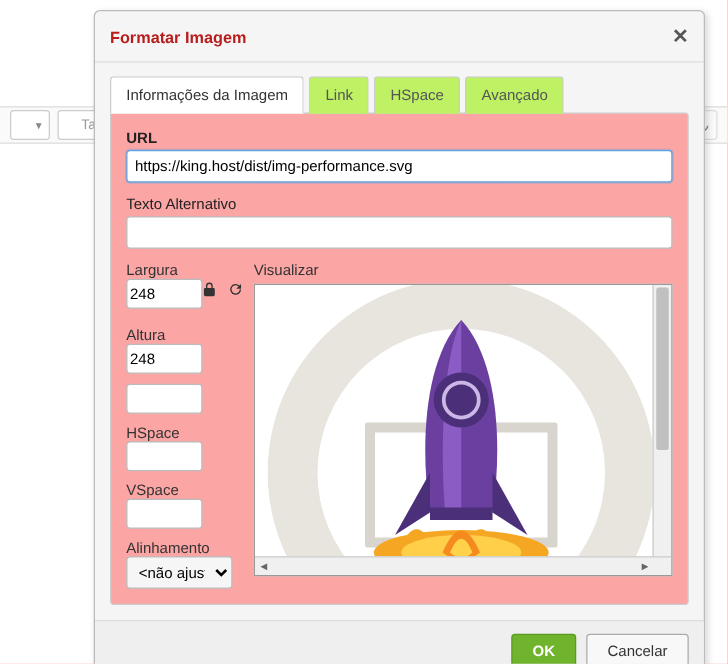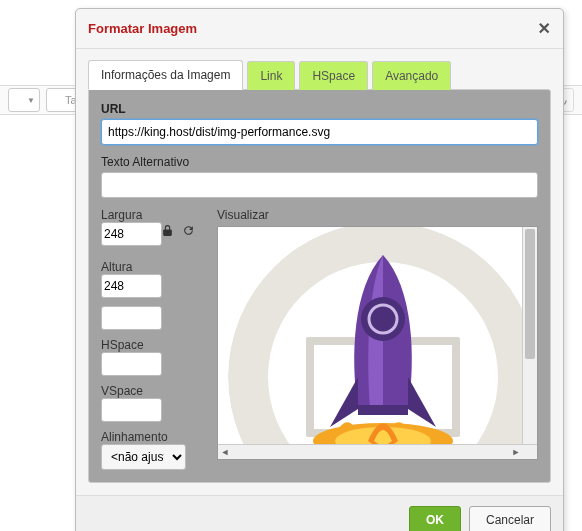--- a/index.html
+++ b/index.html
@@ -96,42 +96,41 @@
     font-weight: bold;
     color: #555;
     cursor: pointer;
     font-size: 16px;
   }
 
   .tabs {
     display: flex;
     padding: 10px 12px 0 12px;
     gap: 4px;
-    align-items: flex-end;
   }
   .tab {
     padding: 7px 12px;
     border: 1px solid #ccc;
     border-bottom: none;
     background: #bef264;
     color: #555;
     border-radius: 3px 3px 0 0;
     font-size: 12px;
     cursor: pointer;
     position: relative;
     top: 1px;
   }
   .tab.active {
     background: #fff;
     color: #333;
     border-bottom: 1px solid #fff;
     z-index: 2;
   }
   .tab-panel {
-    background: #a3a3a3;
+    background: #fca5a5;
     border: 1px solid #ccc;
     margin: 0 12px 12px 12px;
     padding: 12px;
     border-radius: 0 3px 3px 3px;
   }
 
   .field-label {
     font-weight: bold;
     font-size: 12px;
     color: #222;
@@ -150,21 +149,21 @@
   .text-input.focused {
     border: 1px solid #5fa3e0;
     box-shadow: 0 0 0 1px rgba(95,163,224,0.4);
   }
   .row {
     margin-bottom: 10px;
   }
 
   .lower {
     display: flex;
-    gap: 26px;
+    gap: 12px;
     justify-content: flex-end;
   }
   .dims {
     width: 90px;
     flex-shrink: 0;
   }
   .dims .small-input {
     width: 55px;
     border: 1px solid #bbb;
     padding: 4px 2px;

